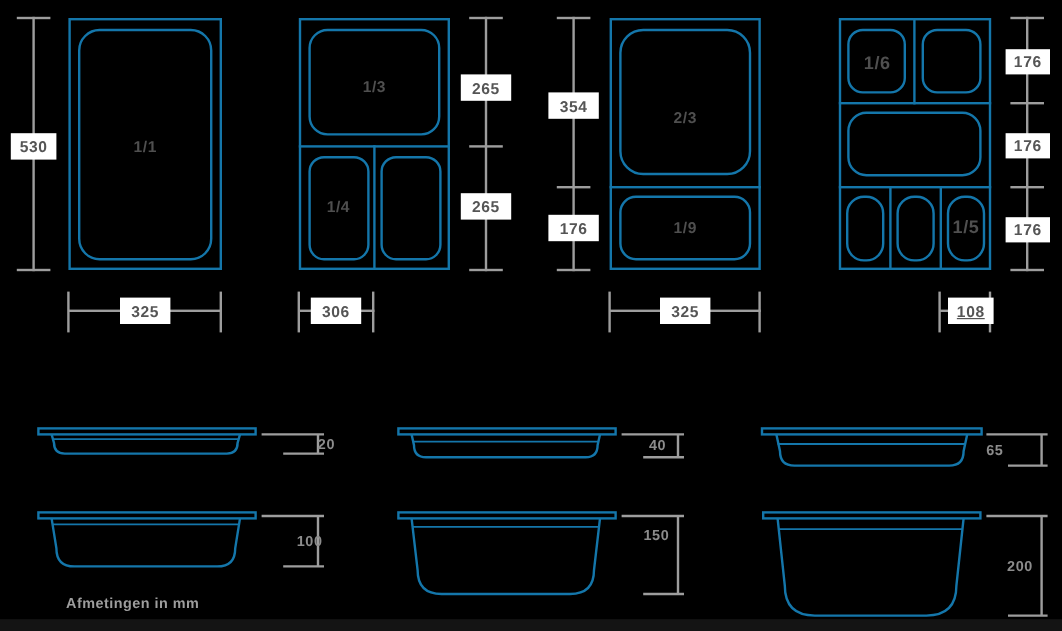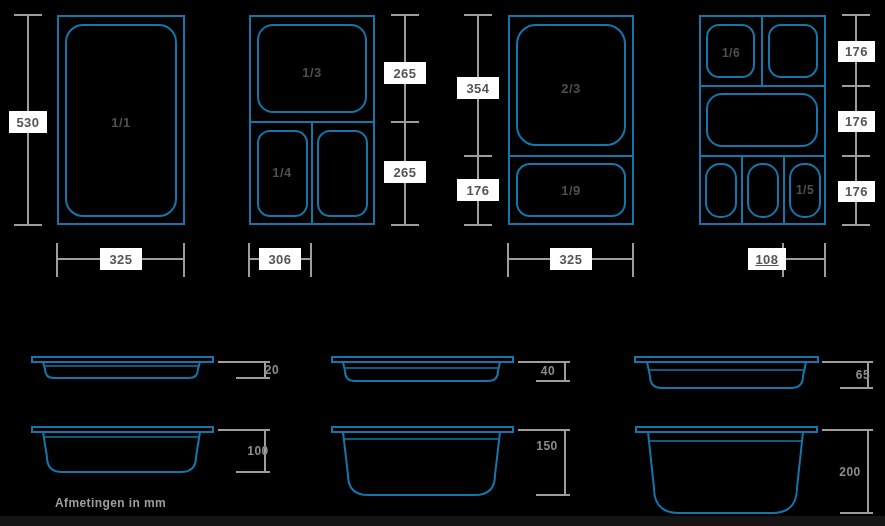--- a/index.html
+++ b/index.html
@@ -16,21 +16,21 @@
     position:relative;width:885px;height:526px;background:var(--bg);
     font-family:"Liberation Sans","DejaVu Sans",sans-serif;overflow:hidden;
   }
   .outer{position:absolute;border:2px solid var(--blue);box-sizing:border-box;background:transparent;}
   .pan{position:absolute;border:2px solid var(--blue);box-sizing:border-box;background:transparent;}
   .divider{position:absolute;background:var(--blue);}
   .pan-label{
     position:absolute;color:var(--pan-label);font-weight:bold;font-size:13px;
     transform:translate(-50%,-50%);letter-spacing:0.5px;white-space:nowrap;
   }
-  .pan-label.small{font-size:12px;}
+  .pan-label.small{font-size:15px;}
   .dline{position:absolute;background:var(--gray);}
   .dim-box{
     position:absolute;background:var(--box-bg);color:var(--box-text);
     font-weight:bold;font-size:13px;display:flex;align-items:center;justify-content:center;
     box-sizing:border-box;letter-spacing:0.5px;
   }
   .depth-label{
     position:absolute;color:var(--depth-label);font-weight:bold;font-size:12px;
     transform:translate(-50%,-50%);letter-spacing:0.5px;
   }
@@ -81,21 +81,21 @@
 
   <div class="dline" style="left:249px;top:258px;width:63px;height:2px;"></div>
   <div class="dline" style="left:248px;top:243px;width:2px;height:34px;"></div>
   <div class="dline" style="left:310px;top:243px;width:2px;height:34px;"></div>
   <div class="dim-box" style="left:259px;top:248px;width:42px;height:22px;">306</div>
 
   <div class="outer" style="left:508px;top:15px;width:126px;height:210px;"></div>
   <div class="divider" style="left:508px;top:155px;width:126px;height:2px;"></div>
   <div class="pan" style="left:516px;top:24px;width:110px;height:122px;border-radius:20px;"></div>
   <div class="pan" style="left:516px;top:163px;width:110px;height:54px;border-radius:14px;"></div>
-  <div class="pan-label" style="left:571px;top:88px;">2/3</div>
+  <div class="pan-label" style="left:571px;top:98px;">2/3</div>
   <div class="pan-label" style="left:571px;top:190px;">1/9</div>
 
   <div class="dline" style="left:477px;top:14px;width:2px;height:212px;"></div>
   <div class="dline" style="left:464px;top:14px;width:28px;height:2px;"></div>
   <div class="dline" style="left:464px;top:155px;width:28px;height:2px;"></div>
   <div class="dline" style="left:464px;top:224px;width:28px;height:2px;"></div>
   <div class="dim-box" style="left:457px;top:77px;width:42px;height:22px;">354</div>
   <div class="dim-box" style="left:457px;top:179px;width:42px;height:22px;">176</div>
 
   <div class="dline" style="left:508px;top:258px;width:126px;height:2px;"></div>
@@ -123,21 +123,21 @@
   <div class="dline" style="left:842px;top:85px;width:28px;height:2px;"></div>
   <div class="dline" style="left:842px;top:155px;width:28px;height:2px;"></div>
   <div class="dline" style="left:842px;top:224px;width:28px;height:2px;"></div>
   <div class="dim-box" style="left:838px;top:41px;width:37px;height:21px;">176</div>
   <div class="dim-box" style="left:838px;top:111px;width:37px;height:21px;">176</div>
   <div class="dim-box" style="left:838px;top:181px;width:37px;height:21px;">176</div>
 
   <div class="dline" style="left:783px;top:258px;width:43px;height:2px;"></div>
   <div class="dline" style="left:782px;top:243px;width:2px;height:34px;"></div>
   <div class="dline" style="left:824px;top:243px;width:2px;height:34px;"></div>
-  <div class="dim-box" style="left:748px;top:248px;width:38px;height:22px;text-decoration:underline;">108</div>
+  <div class="dim-box" style="left:790px;top:248px;width:38px;height:22px;text-decoration:underline;">108</div>
 
   <svg class="side-svg" viewBox="0 0 885 526">
 
     <g>
       <rect class="pan-stroke" x="32" y="357" width="181" height="5"></rect>
       <path class="pan-stroke" d="M 43,362 L 45,369 Q 45,378 54,378 L 189,378 Q 198,378 198,369 L 200,362"></path>
       <line class="rim-stroke" x1="44" y1="366" x2="199" y2="366"></line>
     </g>
 
     <g>
@@ -173,21 +173,21 @@
     <path class="dim-stroke" d="M 218,362 H 270 M 236,378 H 270 M 265,362 V 378"></path>
     <path class="dim-stroke" d="M 518,362 H 570 M 536,381 H 570 M 565,362 V 381"></path>
     <path class="dim-stroke" d="M 822,362 H 873 M 840,388 H 873 M 868,362 V 388"></path>
     <path class="dim-stroke" d="M 218,430 H 270 M 236,472 H 270 M 265,430 V 472"></path>
     <path class="dim-stroke" d="M 518,430 H 570 M 536,495 H 570 M 565,430 V 495"></path>
     <path class="dim-stroke" d="M 822,430 H 873 M 840,513 H 873 M 868,430 V 513"></path>
   </svg>
 
   <div class="depth-label" style="left:248px;top:370px;margin-left:24px;">20</div>
   <div class="depth-label" style="left:548px;top:371px;">40</div>
-  <div class="depth-label" style="left:851px;top:375px;padding-left:24px;">65</div>
+  <div class="depth-label" style="left:817px;top:375px;padding-left:24px;">65</div>
   <div class="depth-label" style="left:247px;top:451px;margin-left:11px;">100</div>
   <div class="depth-label" style="left:547px;top:446px;">150</div>
   <div class="depth-label" style="left:850px;top:472px;">200</div>
 
   <div class="footer-note">Afmetingen in mm</div>
   <div class="footer-bar"></div>
 
 </div>
 
 </body></html>

